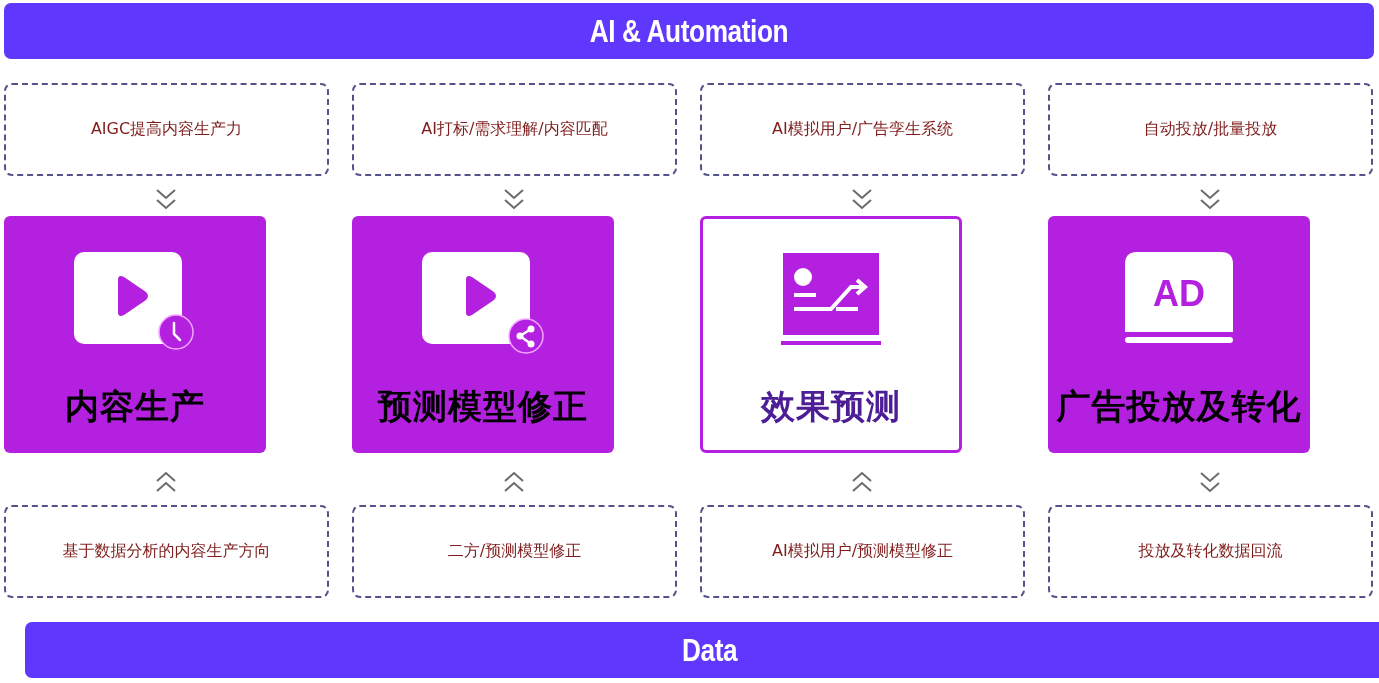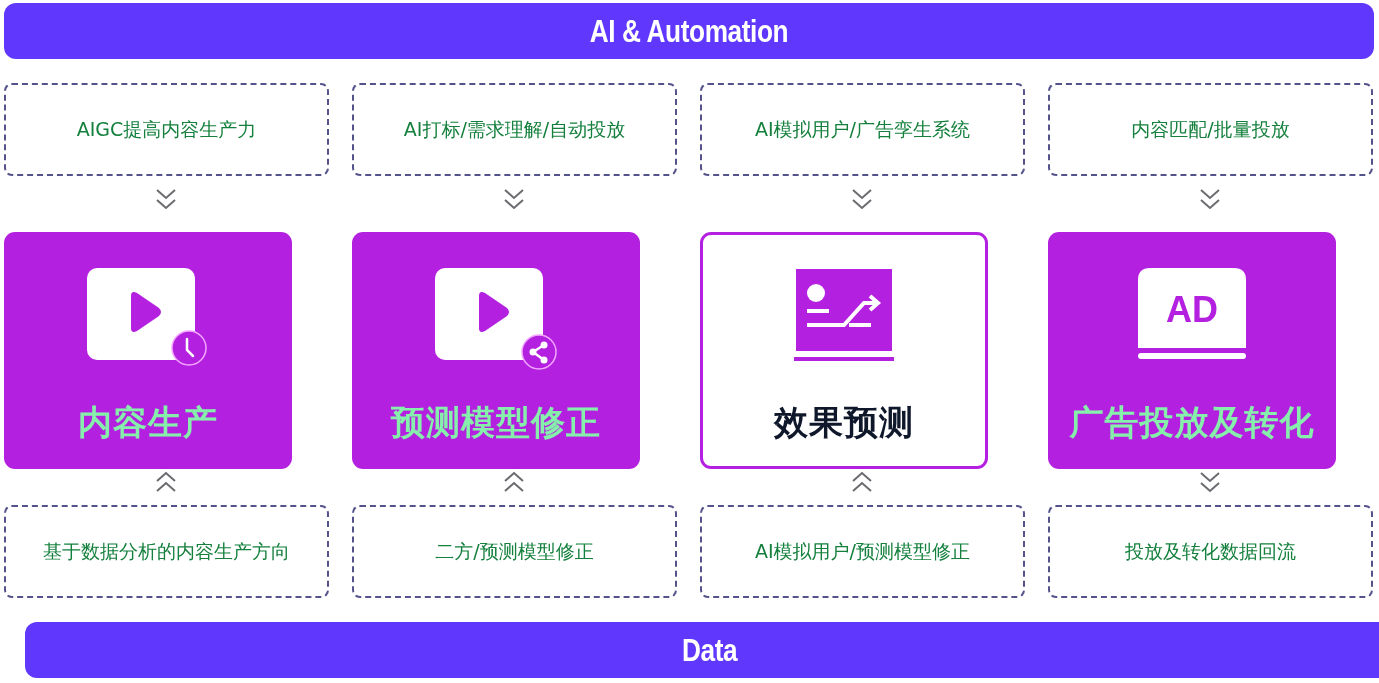--- a/index.html
+++ b/index.html
@@ -1,59 +1,59 @@
 <!DOCTYPE html>
 <html><head>
 <meta charset="utf-8">
 <style>
   * { box-sizing: border-box; margin: 0; padding: 0; }
   html, body { width: 1379px; height: 683px; background: #ffffff; overflow: hidden; }
   body { position: relative; font-family: "DejaVu Sans", "Liberation Sans", sans-serif; }
 
   .band {
     position: absolute; left: 4px; width: 1370px; height: 56px;
-    background: #5f37fd; border-radius: 12px;
+    background: #5f37fd; border-radius: 7px;
     display: flex; align-items: center; justify-content: center;
     color: #ffffff; font-family: "Liberation Sans", sans-serif; font-weight: bold;
     font-size: 32px; letter-spacing: -0.5px;
     transform-origin: center;
   }
   .band span { display: inline-block; transform: scaleX(0.82); }
   .band.top { top: 3px; }
   .band.bottom { top: 622px; margin-left: 21px; }
 
   .col { position: absolute; width: 325px; }
   .col0 { left: 4px; } .col1 { left: 352px; } .col2 { left: 700px; } .col3 { left: 1048px; }
 
   .dash-box {
     position: absolute; left: 0; width: 325px; height: 93px;
     border: 2px dashed #54528a; border-radius: 8px; background: #ffffff;
     display: flex; align-items: center; justify-content: center;
-    color: #15803d; font-size: 19px; white-space: nowrap; text-align: right;
+    color: #7f1d1d; font-size: 16px; white-space: nowrap; text-align: right;
   }
   .dash-box.topbox { top: 83px; }
   .dash-box.botbox { top: 505px; }
 
   .arrow {
     position: absolute; left: 148px; width: 28px; height: 28px;
     display: flex; align-items: center; justify-content: center;
   }
   .arrow.a-top { top: 186px; }
   .arrow.a-bot { top: 469px; }
 
   .card {
-    position: absolute; top: 232px; left: 0; width: 288px; height: 237px;
-    background: #b420df; border-radius: 11px;
+    position: absolute; top: 216px; left: 0; width: 262px; height: 237px;
+    background: #b420df; border-radius: 6px;
   }
   .card.outline { background: #ffffff; border: 3px solid #b420df; }
   .card .title {
     position: absolute; left: 0; right: 0; top: 168px; text-align: center;
-    color: #86efac; font-size: 34px; font-weight: bold; letter-spacing: 1px;
+    color: #000000; font-size: 34px; font-weight: bold; letter-spacing: 1px;
   }
-  .card.outline .title { color: #0f172a; top: 165px; }
+  .card.outline .title { color: #4c1d95; top: 165px; }
   .card .icon { position: absolute; left: 50%; transform: translateX(-50%); top: 34px; }
 </style>
 </head>
 <body>
 
 <div class="band top">
   <span>AI &amp; Automation</span>
 </div>
 
 <div class="col col0">
@@ -76,21 +76,21 @@
   </div>
   <div class="arrow a-bot">
     <svg width="24" height="26" viewBox="0 0 24 26">
         <path d="M3 11 L12 3 L21 11 M3 21 L12 13 L21 21" fill="none" stroke="#6b6b70" stroke-width="2"></path>
       </svg>
   </div>
   <div class="dash-box botbox">基于数据分析的内容生产方向</div>
 </div>
 
 <div class="col col1">
-  <div class="dash-box topbox">AI打标/需求理解/自动投放</div>
+  <div class="dash-box topbox">AI打标/需求理解/内容匹配</div>
   <div class="arrow a-top">
     <svg width="24" height="26" viewBox="0 0 24 26">
         <path d="M3 3 L12 11 L21 3 M3 13 L12 21 L21 13" fill="none" stroke="#6b6b70" stroke-width="2"></path>
       </svg>
   </div>
   <div class="card">
     <div class="icon">
       <svg width="130" height="110" viewBox="0 0 130 110">
         <rect x="4" y="2" width="108" height="92" rx="10" fill="#ffffff"></rect>
         <path d="M48 30 Q48 24 54 27 L76 42 Q80 46 76 50 L54 65 Q48 68 48 62 Z" fill="#b420df"></path>
@@ -135,21 +135,21 @@
   </div>
   <div class="arrow a-bot">
     <svg width="24" height="26" viewBox="0 0 24 26">
         <path d="M3 11 L12 3 L21 11 M3 21 L12 13 L21 21" fill="none" stroke="#6b6b70" stroke-width="2"></path>
       </svg>
   </div>
   <div class="dash-box botbox">AI模拟用户/预测模型修正</div>
 </div>
 
 <div class="col col3">
-  <div class="dash-box topbox">内容匹配/批量投放</div>
+  <div class="dash-box topbox">自动投放/批量投放</div>
   <div class="arrow a-top">
     <svg width="24" height="26" viewBox="0 0 24 26">
         <path d="M3 3 L12 11 L21 3 M3 13 L12 21 L21 13" fill="none" stroke="#6b6b70" stroke-width="2"></path>
       </svg>
   </div>
   <div class="card">
     <div class="icon" style="top:34px;">
       <svg width="112" height="96" viewBox="0 0 112 96">
         <path d="M2 14 Q2 2 14 2 L98 2 Q110 2 110 14 L110 82 L2 82 Z" fill="#ffffff"></path>
         <text x="56" y="56" text-anchor="middle" font-family="Liberation Sans, sans-serif" font-weight="bold" font-size="36" fill="#b420df">AD</text>

